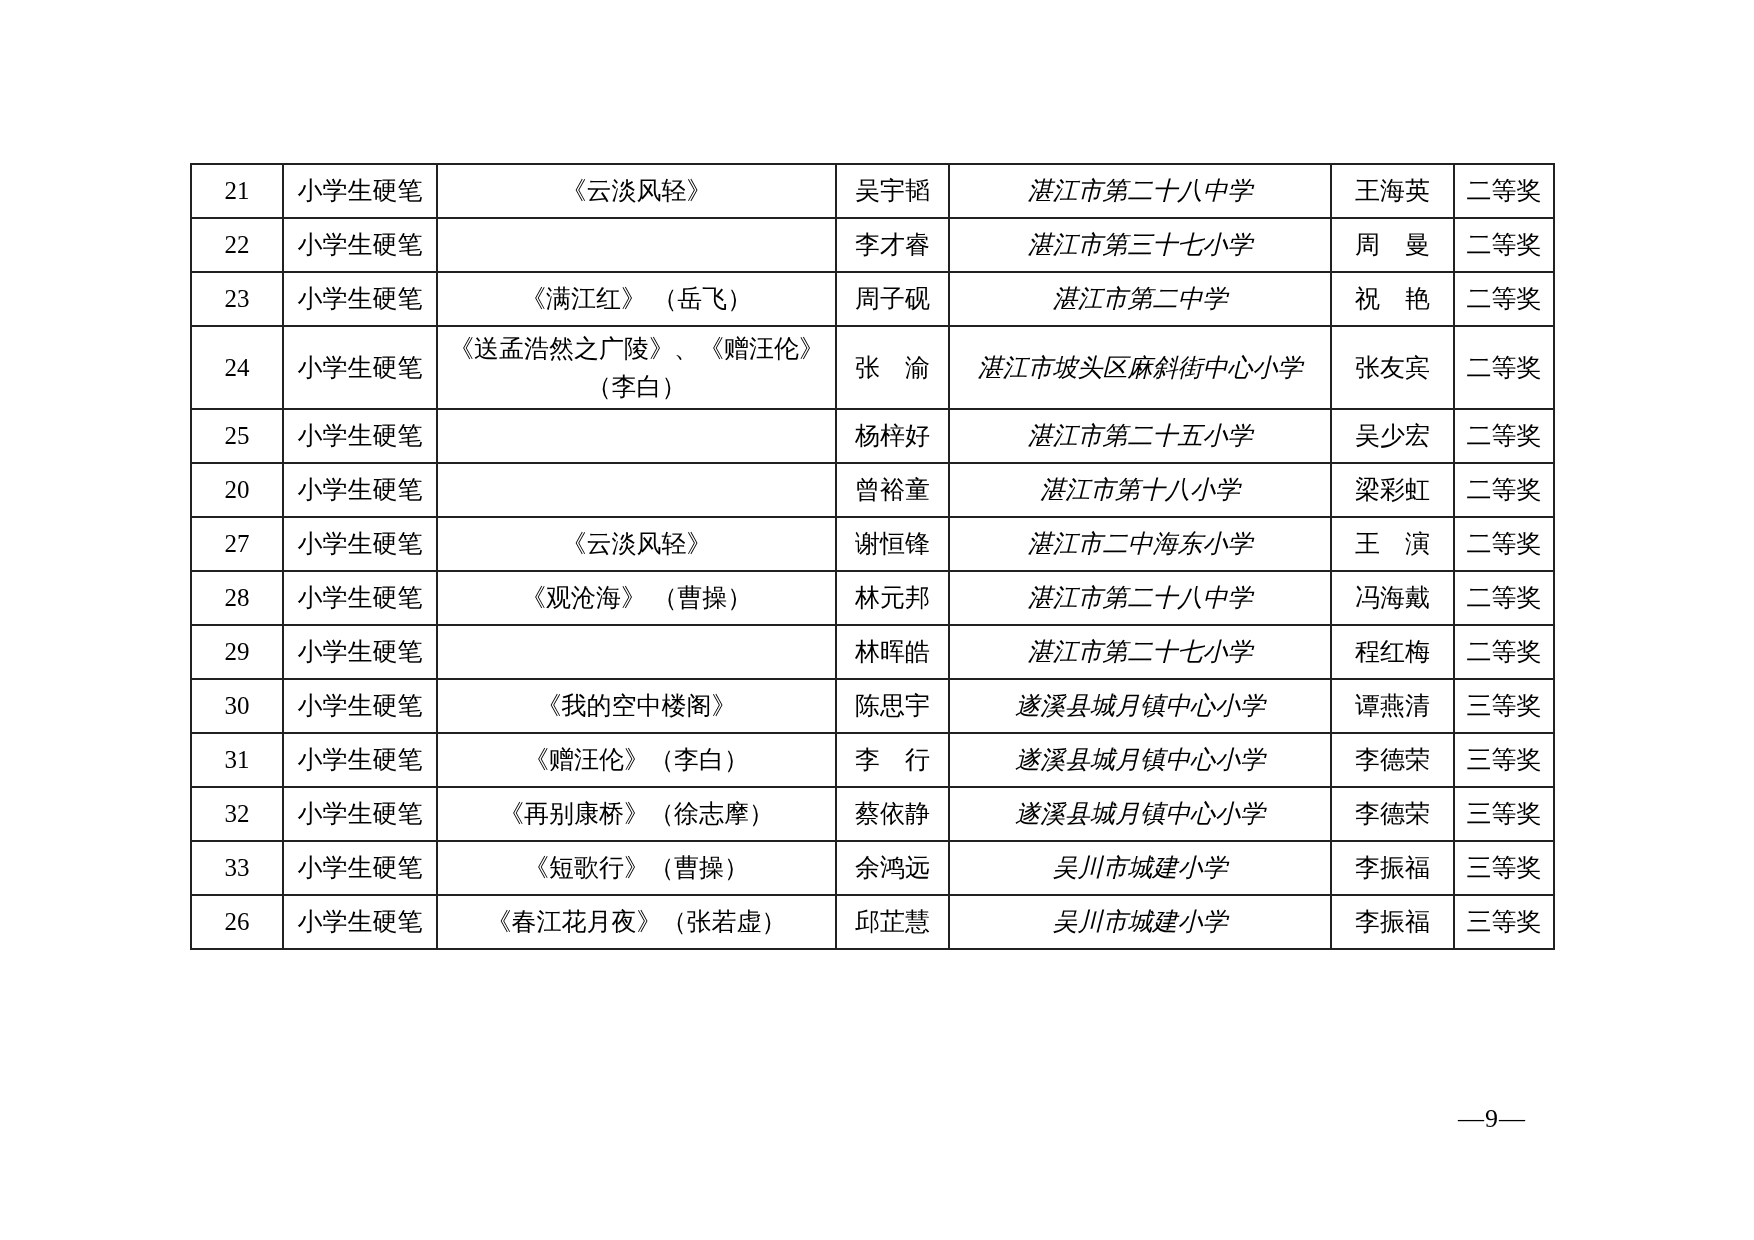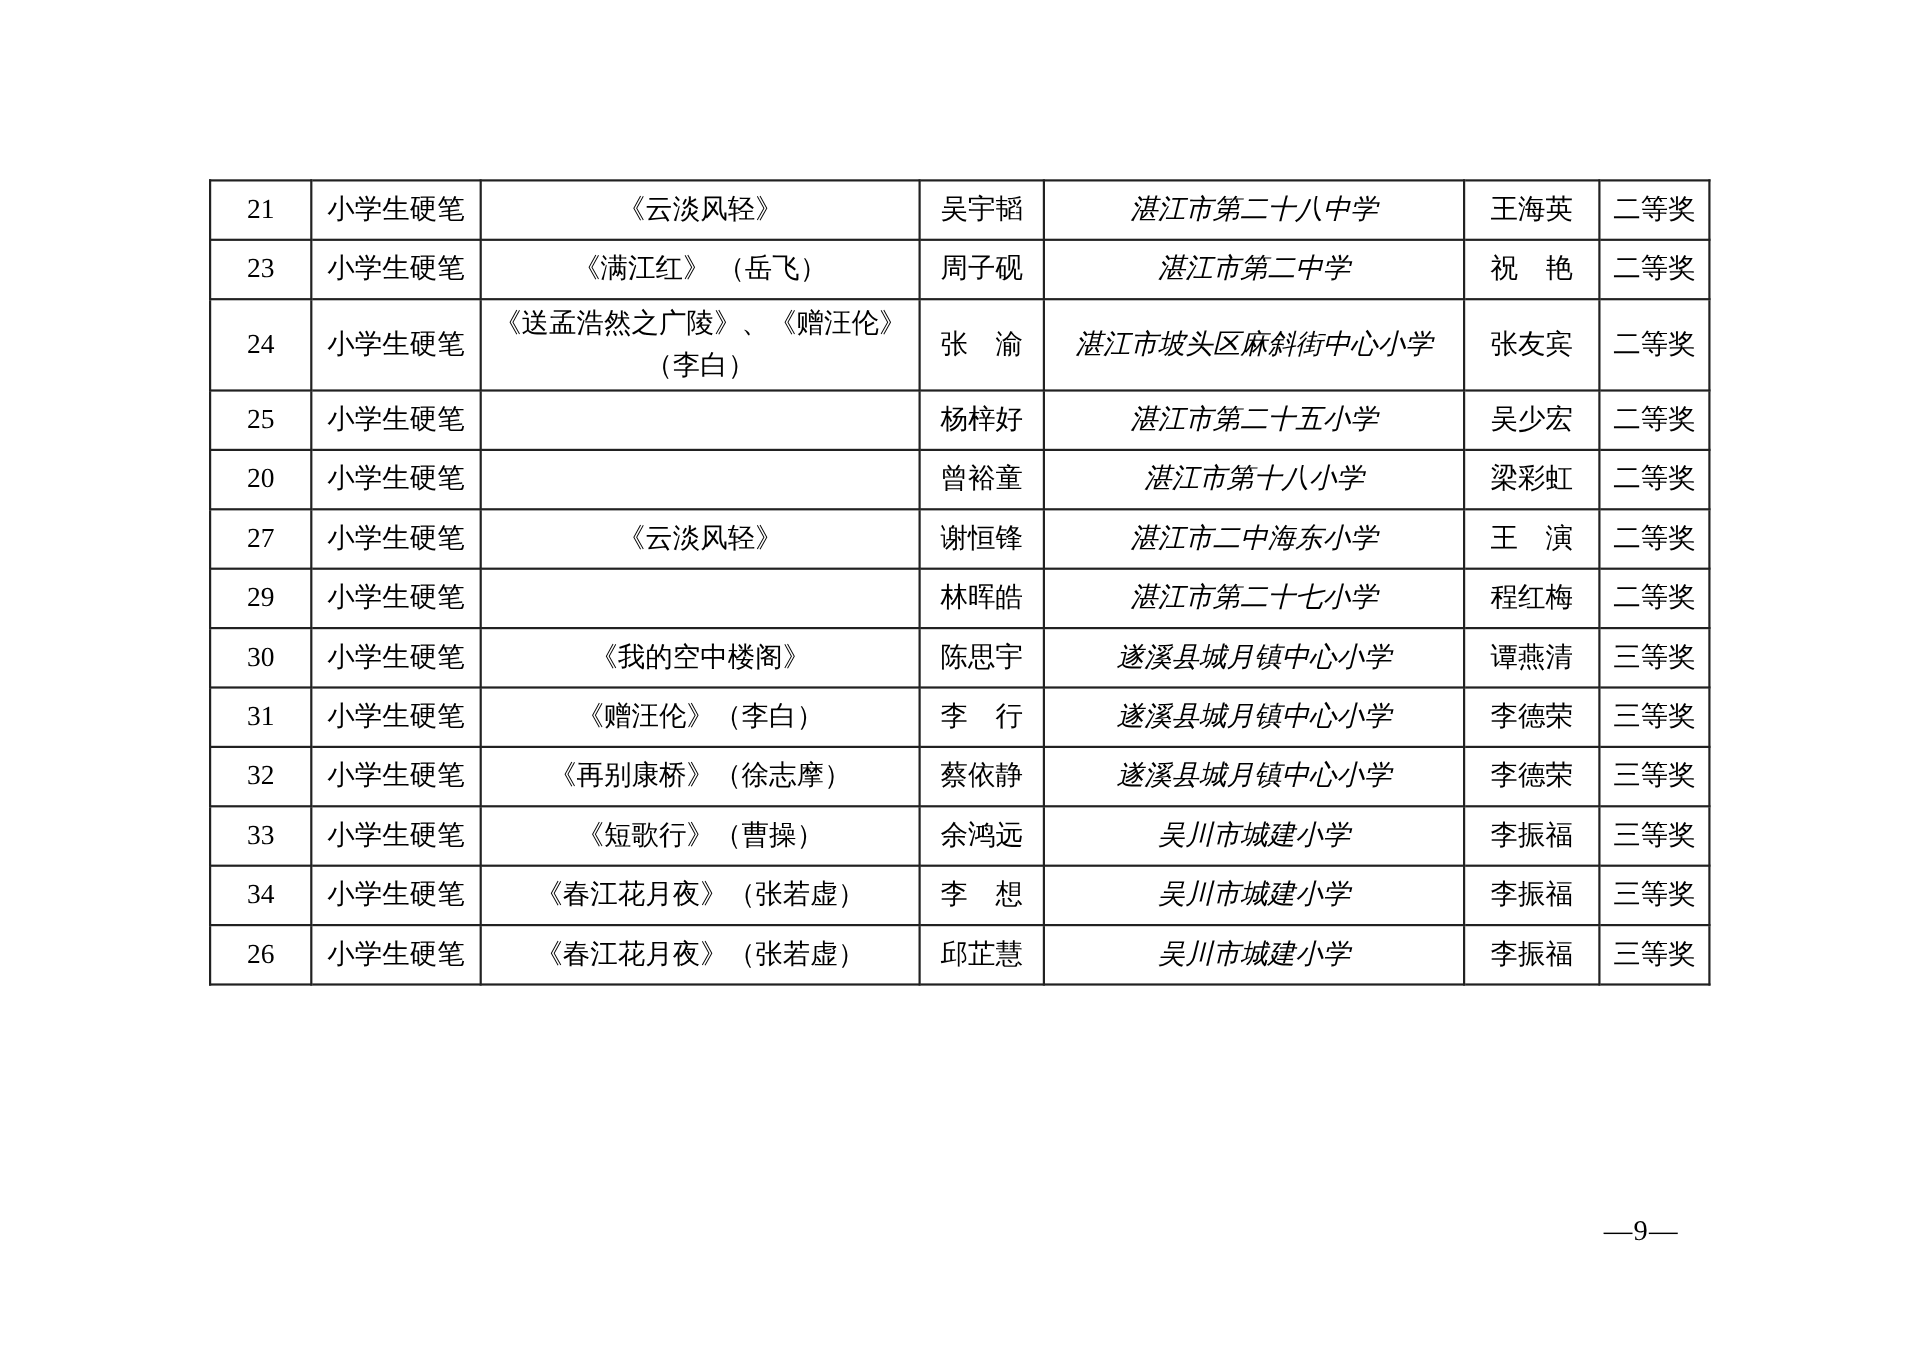--- a/index.html
+++ b/index.html
@@ -70,20 +70,29 @@
         <tr>
     <td class="c-no">21</td>
     <td class="c-cat">小学生硬笔</td>
     <td class="c-title">《云淡风轻》</td>
     <td class="c-student">吴宇韬</td>
     <td class="c-school">湛江市第二十八中学</td>
     <td class="c-teacher">王海英</td>
     <td class="c-award">二等奖</td>
   </tr>
         <tr>
+    <td class="c-no">22</td>
+    <td class="c-cat">小学生硬笔</td>
+    <td class="c-title"></td>
+    <td class="c-student">李才睿</td>
+    <td class="c-school">湛江市第三十七小学</td>
+    <td class="c-teacher">周　曼</td>
+    <td class="c-award">二等奖</td>
+  </tr>
+        <tr>
     <td class="c-no">23</td>
     <td class="c-cat">小学生硬笔</td>
     <td class="c-title">《满江红》 （岳飞）</td>
     <td class="c-student">周子砚</td>
     <td class="c-school">湛江市第二中学</td>
     <td class="c-teacher">祝　艳</td>
     <td class="c-award">二等奖</td>
   </tr>
         <tr>
     <td class="c-no">24</td>
@@ -116,20 +125,29 @@
         <tr>
     <td class="c-no">27</td>
     <td class="c-cat">小学生硬笔</td>
     <td class="c-title">《云淡风轻》</td>
     <td class="c-student">谢恒锋</td>
     <td class="c-school">湛江市二中海东小学</td>
     <td class="c-teacher">王　演</td>
     <td class="c-award">二等奖</td>
   </tr>
         <tr>
+    <td class="c-no">28</td>
+    <td class="c-cat">小学生硬笔</td>
+    <td class="c-title">《观沧海》 （曹操）</td>
+    <td class="c-student">林元邦</td>
+    <td class="c-school">湛江市第二十八中学</td>
+    <td class="c-teacher">冯海戴</td>
+    <td class="c-award">二等奖</td>
+  </tr>
+        <tr>
     <td class="c-no">29</td>
     <td class="c-cat">小学生硬笔</td>
     <td class="c-title"></td>
     <td class="c-student">林晖皓</td>
     <td class="c-school">湛江市第二十七小学</td>
     <td class="c-teacher">程红梅</td>
     <td class="c-award">二等奖</td>
   </tr>
         <tr>
     <td class="c-no">30</td>
@@ -156,29 +174,20 @@
     <td class="c-student">蔡依静</td>
     <td class="c-school">遂溪县城月镇中心小学</td>
     <td class="c-teacher">李德荣</td>
     <td class="c-award">三等奖</td>
   </tr>
         <tr>
     <td class="c-no">33</td>
     <td class="c-cat">小学生硬笔</td>
     <td class="c-title">《短歌行》（曹操）</td>
     <td class="c-student">余鸿远</td>
-    <td class="c-school">吴川市城建小学</td>
-    <td class="c-teacher">李振福</td>
-    <td class="c-award">三等奖</td>
-  </tr>
-        <tr>
-    <td class="c-no">34</td>
-    <td class="c-cat">小学生硬笔</td>
-    <td class="c-title">《春江花月夜》（张若虚）</td>
-    <td class="c-student">李　想</td>
     <td class="c-school">吴川市城建小学</td>
     <td class="c-teacher">李振福</td>
     <td class="c-award">三等奖</td>
   </tr>
         <tr>
     <td class="c-no">26</td>
     <td class="c-cat">小学生硬笔</td>
     <td class="c-title">《春江花月夜》（张若虚）</td>
     <td class="c-student">邱芷慧</td>
     <td class="c-school">吴川市城建小学</td>

